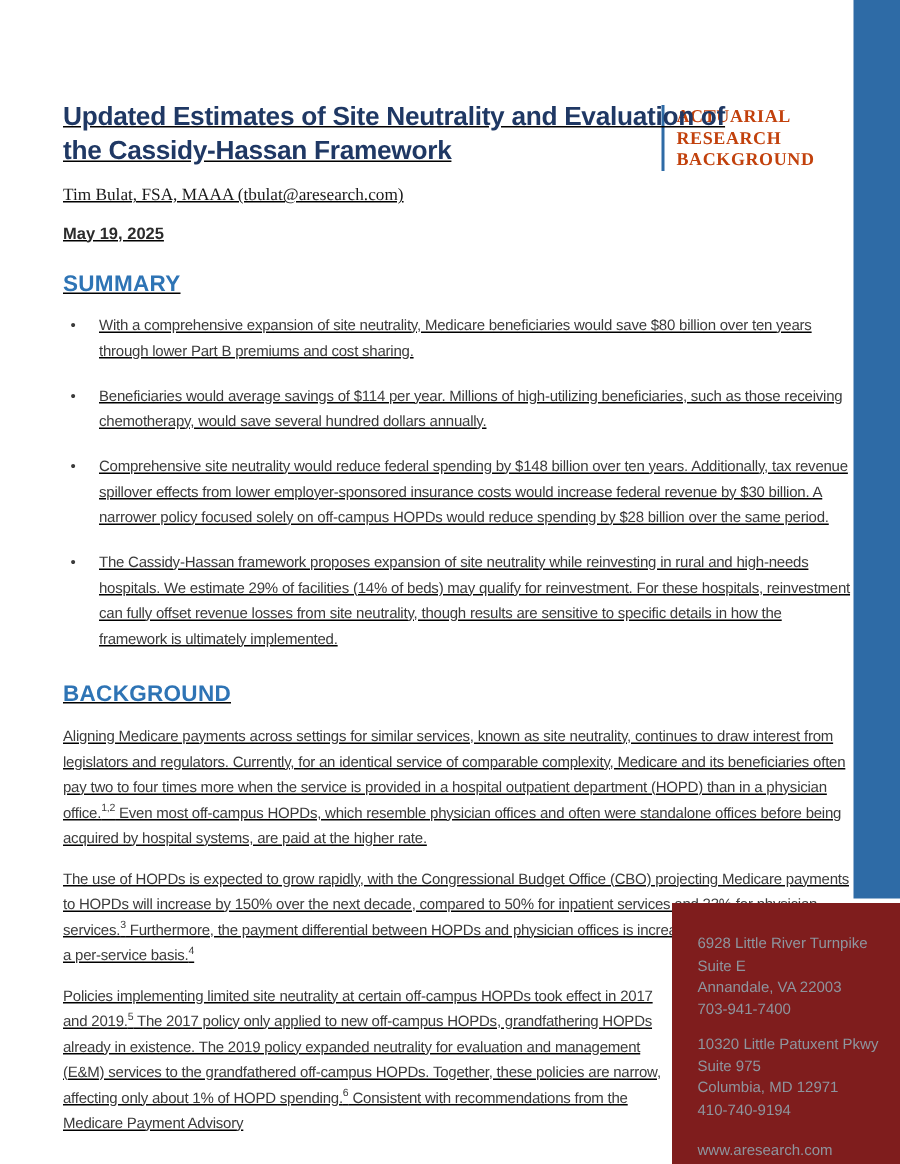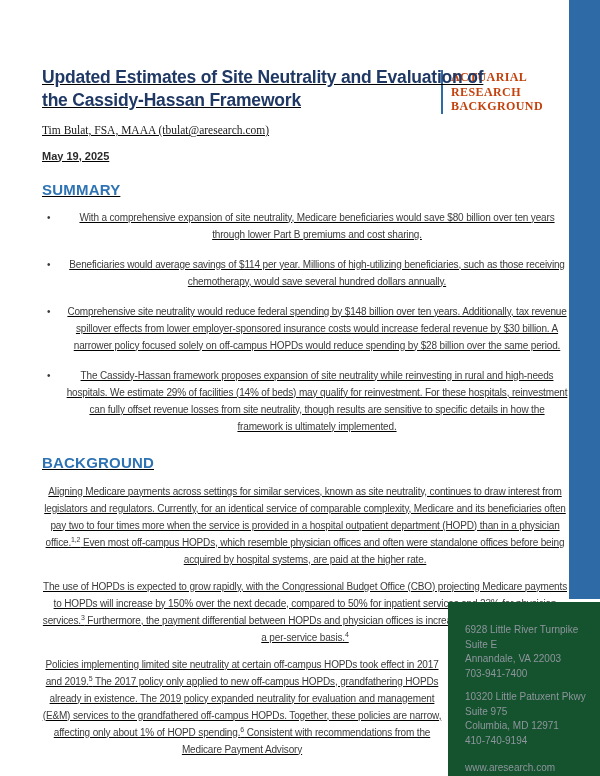--- a/index.html
+++ b/index.html
@@ -64,21 +64,20 @@
     color: #2E74B5;
     font-weight: bold;
     font-size: 15px;
     letter-spacing: 0.2px;
   }
   .body-text {
     font-size: 10px;
     line-height: 17px;
     letter-spacing: -0.15px;
     color: #3B3B3B;
-    text-align: center;
   }
   ul.summary-list {
     list-style: none;
     margin: 11px 0 0 0;
     padding: 0 0 0 5px;
   }
   ul.summary-list li {
     position: relative;
     padding-left: 19px;
     margin-bottom: 13px;
@@ -94,21 +93,21 @@
   .para.first { margin-top: 12px; }
   .para.narrow { width: 400px; }
   .para sup { font-size: 7px; line-height: 0; }
   .contact-box {
     position: absolute;
     top: 602px;
     right: 0;
     width: 152px;
     height: 174px;
     box-sizing: border-box;
-    background: #14532d;
+    background: #7f1d1d;
     padding: 21px 5px 0 17px;
     color: #8E959E;
     font-size: 10px;
     line-height: 14.5px;
   }
   .contact-group { margin-bottom: 9px; }
   .contact-website { margin-top: 13px; }
 </style>
 </head>
 <body>

